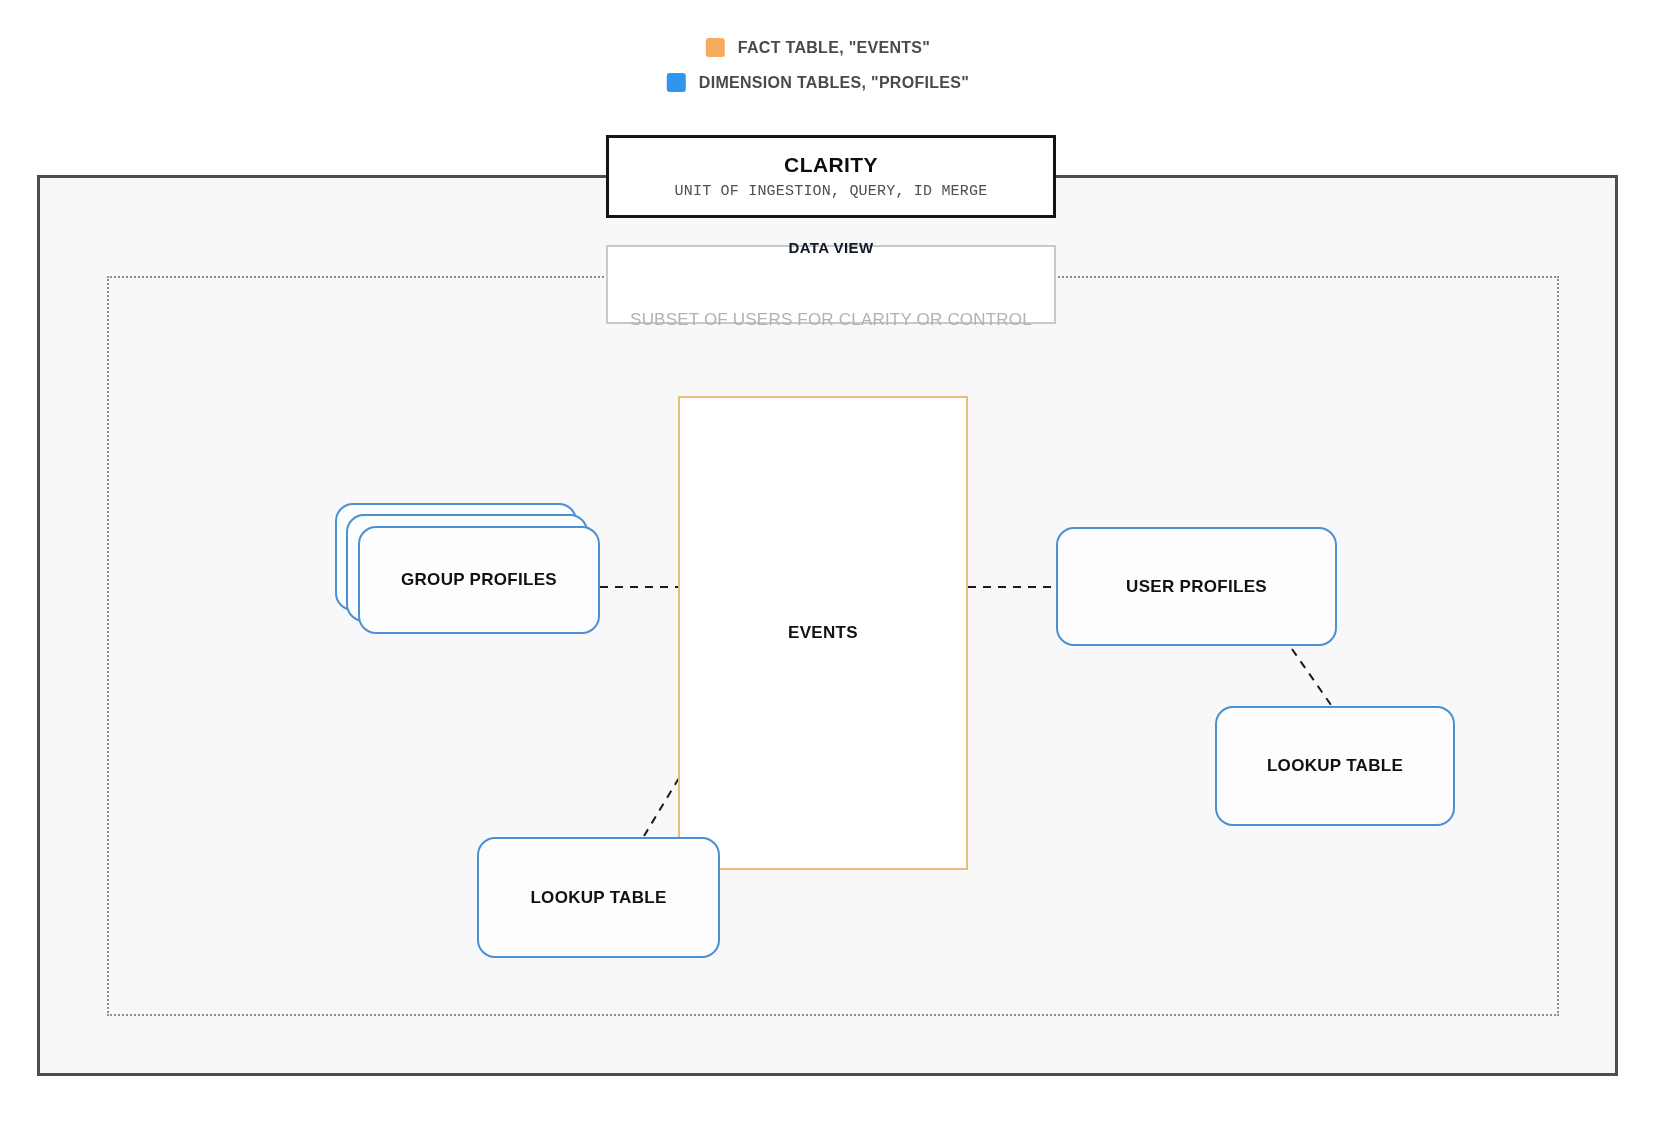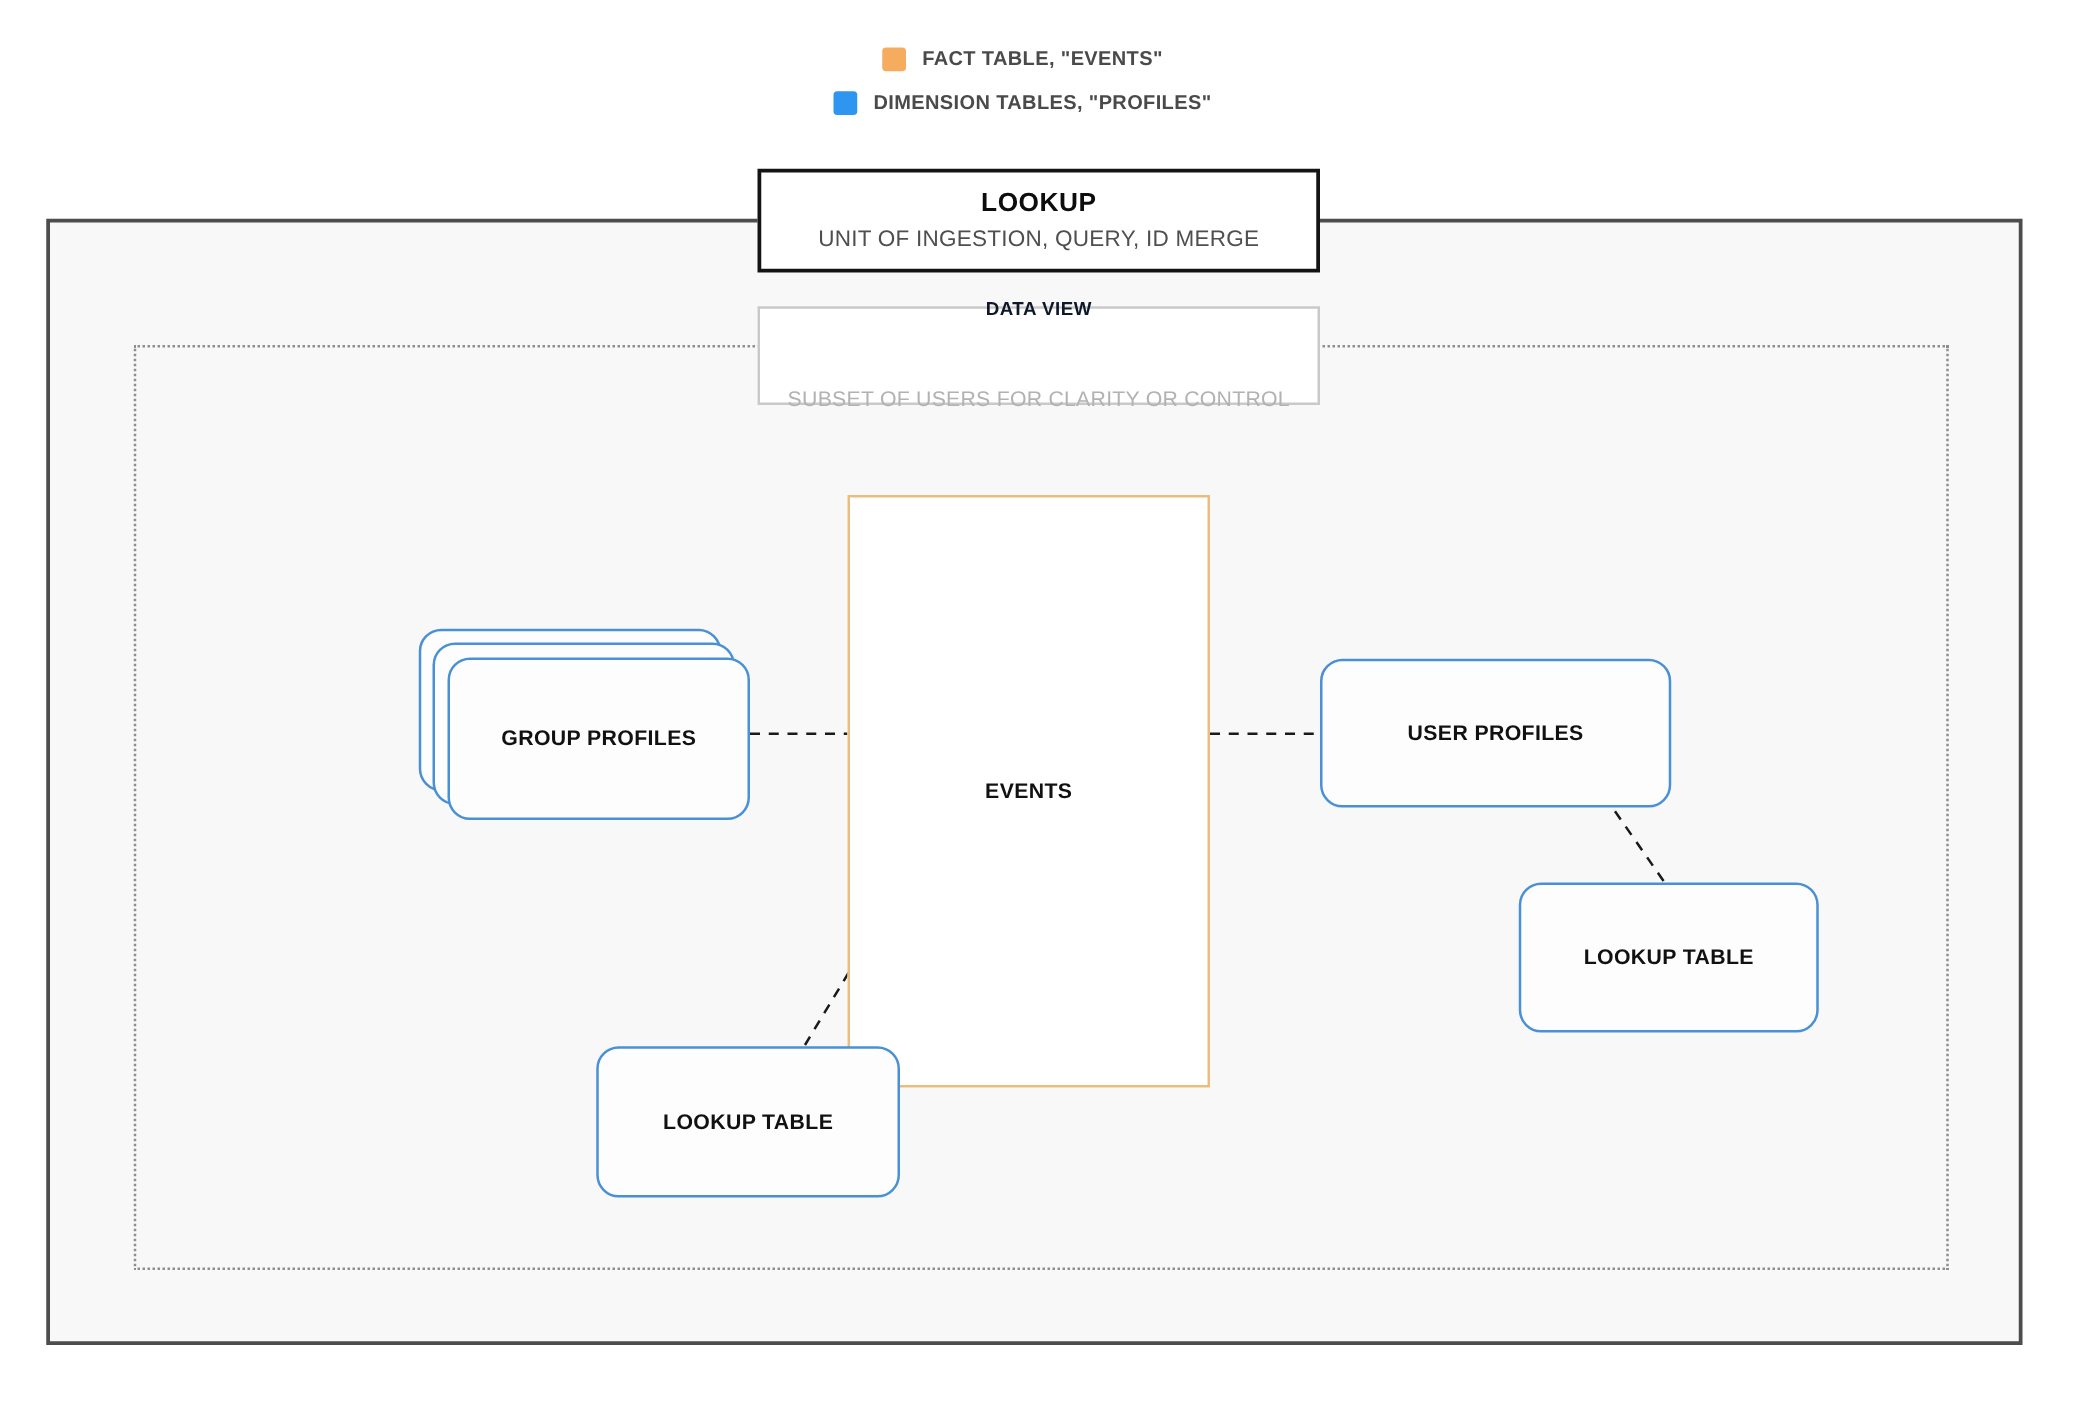--- a/index.html
+++ b/index.html
@@ -77,23 +77,24 @@
     height: 83px;
     border: 3px solid #141414;
   }
   .project-title {
     font-size: 21px;
     font-weight: 700;
     color: #0d0d0d;
     letter-spacing: 0.4px;
   }
   .project-subtitle {
-    font-size: 18px;
+    font-size: 15px;
     color: #4f4f4f;
     letter-spacing: 0.2px;
+    font-family: Liberation Mono, monospace;
   }
   .dataview-box {
     top: 245px;
     height: 79px;
     border: 2px solid #c9c9c9;
   }
   .dataview-title {
     font-size: 15px;
     font-weight: 700;
     color: #0f172a;
@@ -121,21 +122,21 @@
     box-sizing: border-box;
     border: 2px solid #eabd7e;
     background: #ffffff;
     display: flex;
     align-items: center;
     justify-content: center;
     z-index: 4;
   }
   .card {
     position: absolute;
-    width: 242px; height: 130px;
+    width: 242px; height: 108px;
     box-sizing: border-box;
     border: 2px solid #4a90d4;
     border-radius: 18px;
     background: #fdfdfd;
     display: flex;
     align-items: center;
     justify-content: center;
     z-index: 4;
   }
   .stack-back  { left: 335px; top: 503px; }
@@ -174,21 +175,21 @@
   <div class="dotted-box"></div>
 
   <svg class="connectors" viewBox="0 0 1664 1128" xmlns="http://www.w3.org/2000/svg">
     <line x1="600" y1="587" x2="678" y2="587" stroke="#1a1a1a" stroke-width="2" stroke-dasharray="8 7"></line>
     <line x1="968" y1="587" x2="1056" y2="587" stroke="#1a1a1a" stroke-width="2" stroke-dasharray="8 7"></line>
     <line x1="1292" y1="649" x2="1331" y2="705" stroke="#1a1a1a" stroke-width="2" stroke-dasharray="8 7"></line>
     <line x1="679" y1="778" x2="644" y2="836" stroke="#1a1a1a" stroke-width="2" stroke-dasharray="8 7"></line>
   </svg>
 
   <div class="header-box project-box">
-    <div class="project-title">LOOKUP</div>
+    <div class="project-title">CLARITY</div>
     <div class="project-subtitle">UNIT OF INGESTION, QUERY, ID MERGE</div>
   </div>
 
   <div class="header-box dataview-box">
     <div class="dataview-title">DATA VIEW</div>
     <div class="dataview-subtitle">SUBSET OF USERS FOR CLARITY OR CONTROL</div>
   </div>
 
   <div class="events-box">
     <span class="node-label">EVENTS</span>

